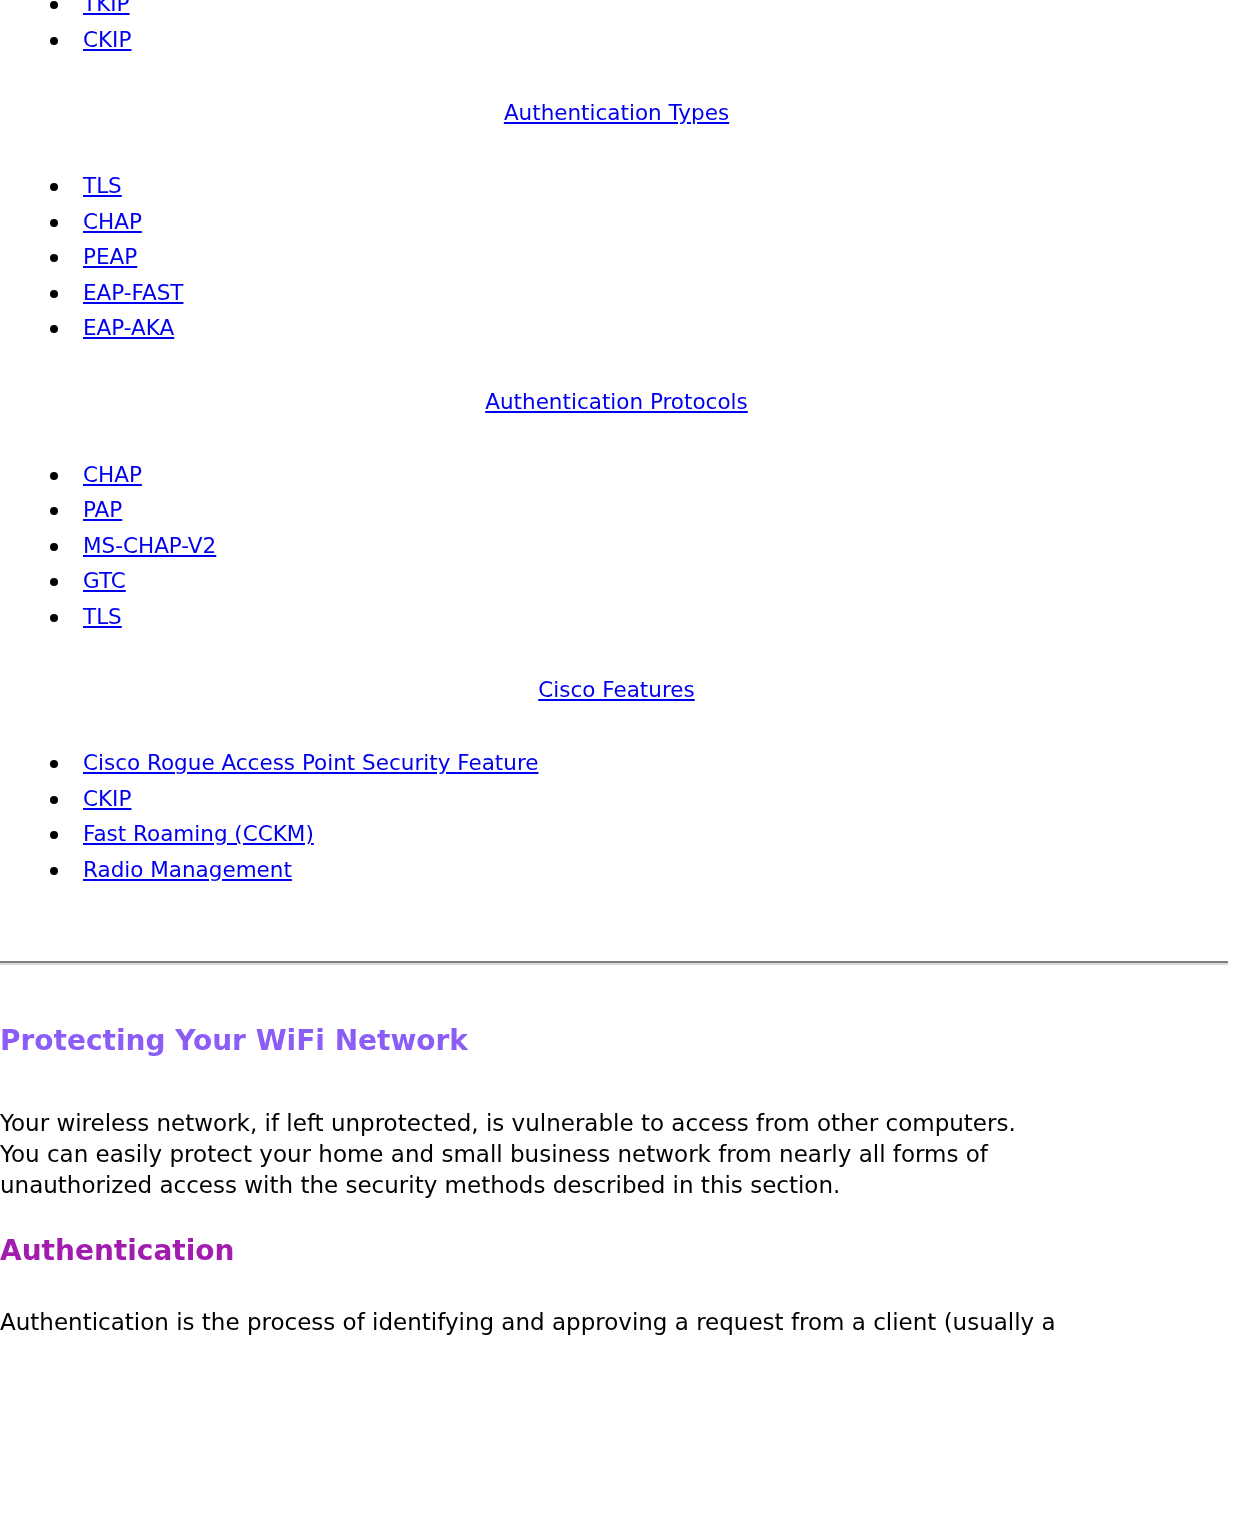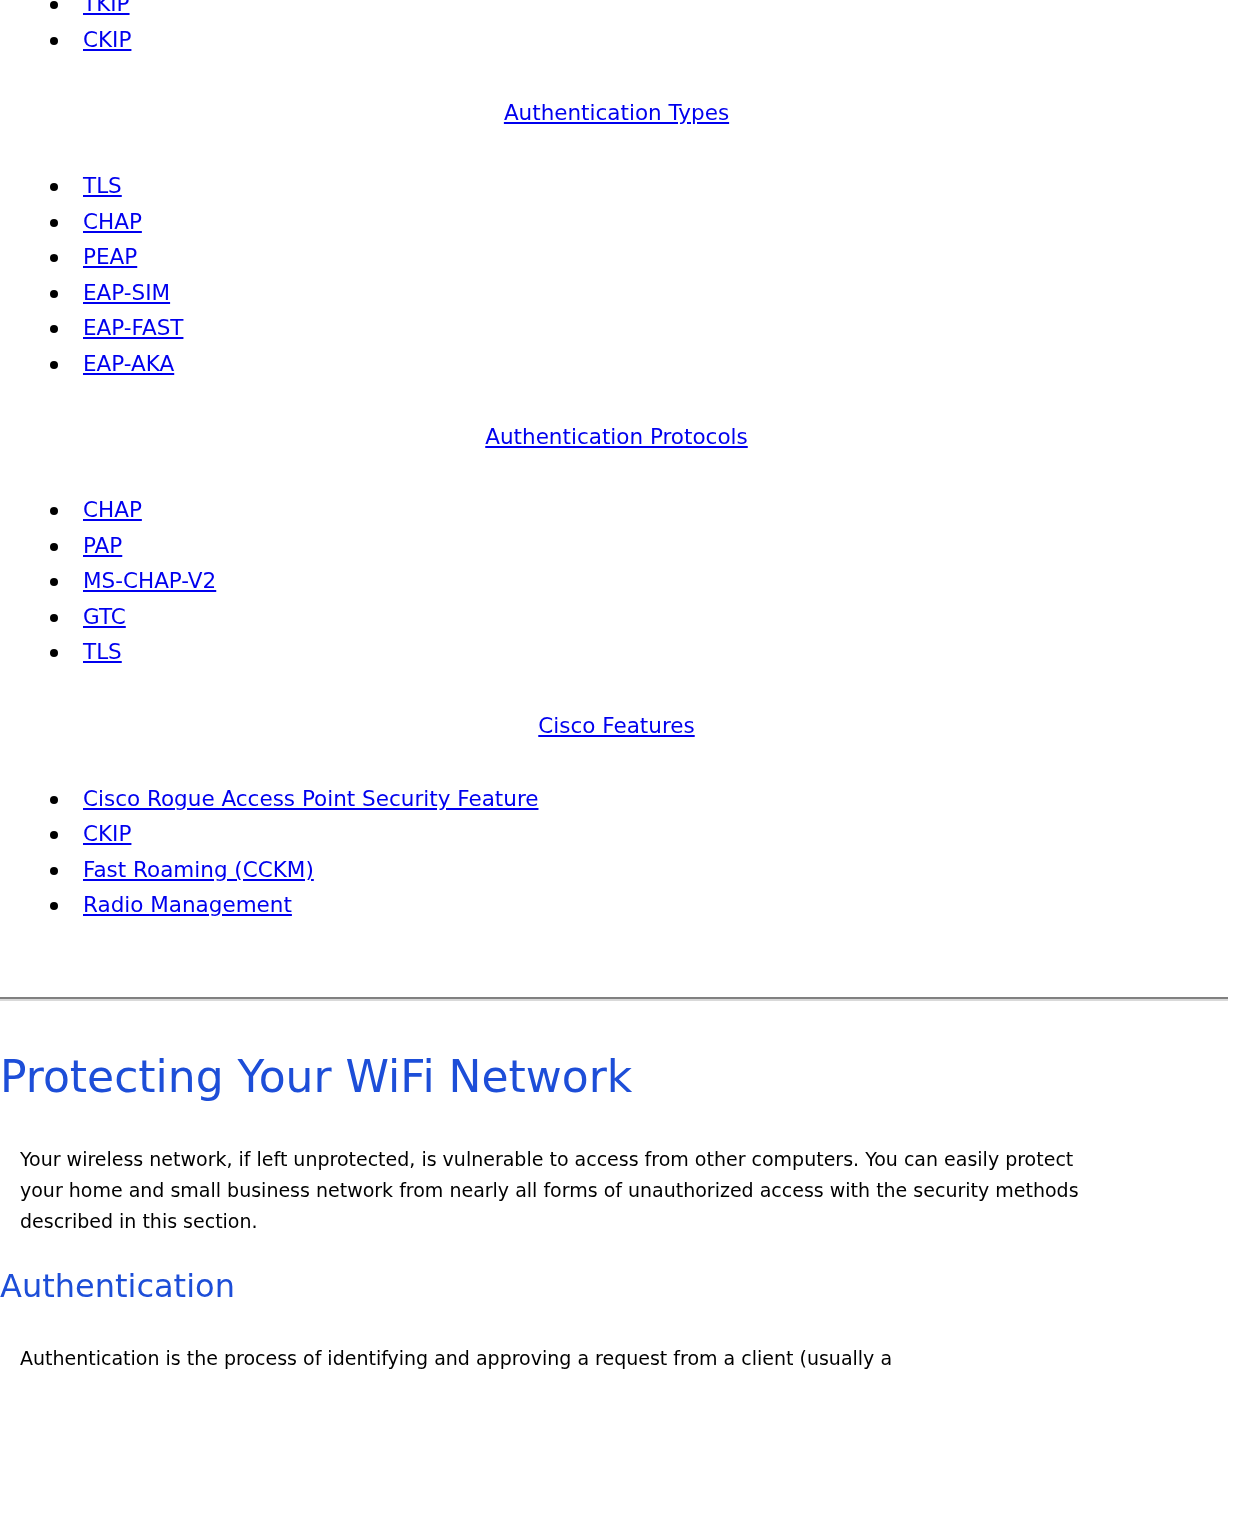--- a/index.html
+++ b/index.html
@@ -76,43 +76,42 @@
     height: 0;
     margin: 0;
     border: none;
     border-top: 2px solid #808080;
     border-bottom: 2px solid #d9d9d9;
   }
 
   
   h1.doc-title {
     margin: 0;
-    font-size: 44px;
+    font-size: 28px;
     line-height: 40px;
-    font-weight: normal;
-    color: #1d4ed8;
+    font-weight: bold;
+    color: #8b5cf6;
     white-space: nowrap;
   }
   h2.doc-subtitle {
     margin: 0;
-    font-size: 32px;
+    font-size: 28px;
     line-height: 33px;
-    font-weight: normal;
-    color: #1d4ed8;
+    font-weight: bold;
+    color: #a21caf;
     white-space: nowrap;
   }
 
   
   p.body-text {
     margin: 0;
     width: 1061px;
-    font-size: 19px;
+    font-size: 23px;
     line-height: 31px;
     color: #000000;
-    padding-left: 20px;
   }
 </style>
 </head>
 <body>
 
 <div class="page">
 
   <ul class="link-list">
     <li>
       <a class="link" href="#">TKIP</a>
@@ -132,23 +131,20 @@
     <li>
       <a class="link" href="#">TLS</a>
     </li>
     <li>
       <a class="link" href="#">CHAP</a>
     </li>
     <li>
       <a class="link" href="#">PEAP</a>
     </li>
     <li>
-      <a class="link" href="#">EAP-SIM</a>
-    </li>
-    <li>
       <a class="link" href="#">EAP-FAST</a>
     </li>
     <li>
       <a class="link" href="#">EAP-AKA</a>
     </li>
   </ul>
 
   <div class="gap-after-list"></div>
 
   <div class="section-link">

